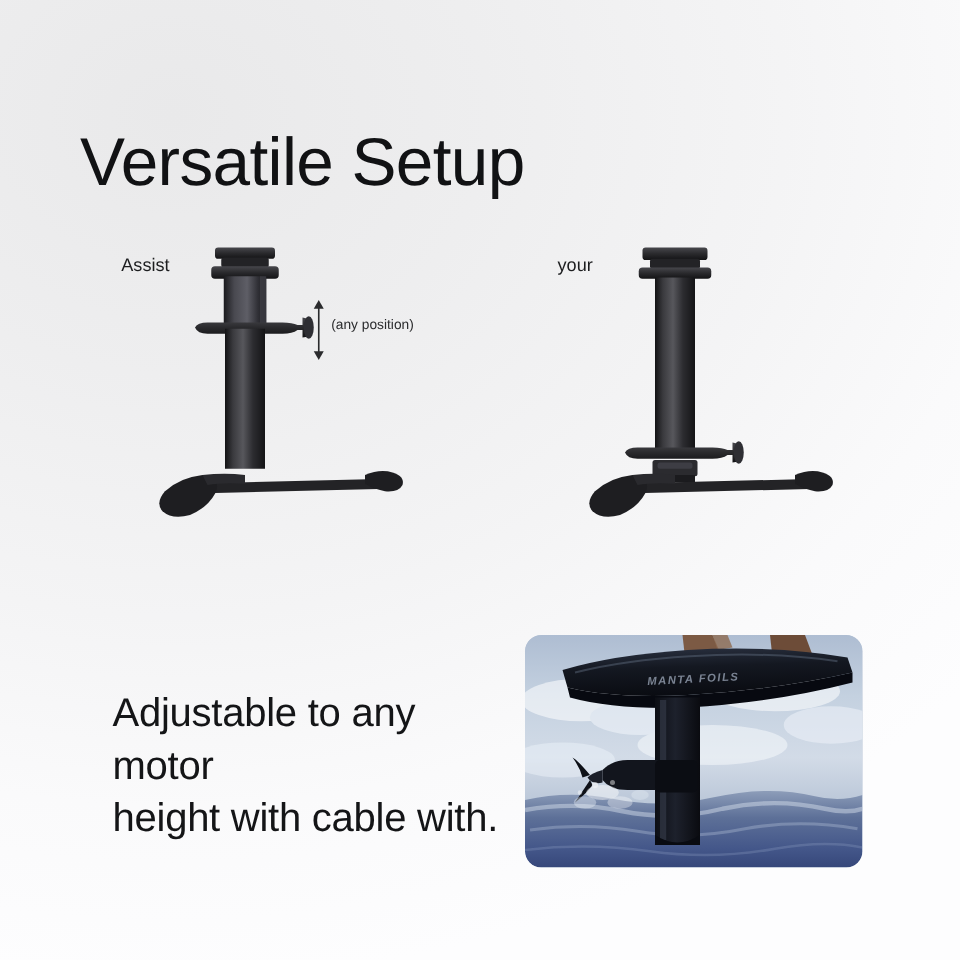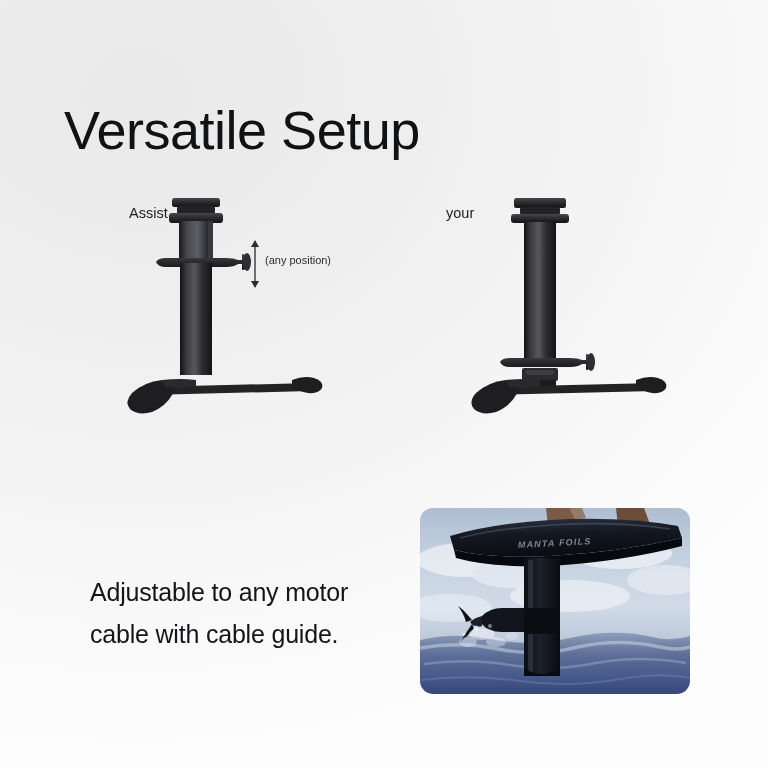--- a/index.html
+++ b/index.html
@@ -58,21 +58,21 @@
   .diagram.assist { left: 96px; top: 190px; }
   .diagram.efoil  { left: 440px; top: 190px; }
 
   .config-label {
     position: absolute;
     font-size: 14.5px;
     line-height: 18px;
     color: #1c1d1f;
     white-space: nowrap;
   }
-  .diagram.assist .config-label { left: 1px;  top: 14px; margin-left: 32px; }
+  .diagram.assist .config-label { left: 1px;  top: 14px; }
   .diagram.efoil  .config-label { left: 6px;  top: 14px; }
 
   .diagram-svg {
     position: absolute;
     left: 0;
     top: 0;
     width: 250px;
     height: 240px;
     overflow: visible;
   }
@@ -85,23 +85,23 @@
     font-size: 11px;
     line-height: 14px;
     color: #2a2b2d;
     white-space: nowrap;
   }
 
   
   .caption {
     position: absolute;
     left: 90px;
-    top: 571px;
+    top: 549px;
     width: 320px;
-    font-size: 25px;
+    font-size: 32px;
     line-height: 42px;
     font-weight: 400;
     letter-spacing: -0.2px;
     color: #141517;
   }
   .caption span { display: block; }
 
   
   .photo {
     position: absolute;
@@ -249,21 +249,21 @@
                  Q 70 216 76 205 Q 80 197 74 192 Z" fill="#1e1e21"></path>
         <path d="M66 190 Q 84 188 100 190 L 100 197 Q 82 196 70 198 Z" fill="#2a2a2e"></path>
         <path d="M196 190 Q 208 185 218 188 Q 228 191 226 198
                  Q 223 204 212 203 Q 202 201 196 197 Z" fill="#1e1e21"></path>
       </g>
     </svg>
   </div>
 
   <div class="caption">
     <span>Adjustable to any motor</span>
-    <span>cable with cable guide.</span>
+    <span>height with cable with.</span>
   </div>
 
   <div class="photo">
     <svg viewBox="0 0 270 186">
       <defs>
         <linearGradient id="skyGrad" x1="0" y1="0" x2="0" y2="1">
           <stop offset="0%" stop-color="#aebdd2"></stop>
           <stop offset="35%" stop-color="#c4d1e0"></stop>
           <stop offset="70%" stop-color="#d2dbe7"></stop>
           <stop offset="100%" stop-color="#b7c4d6"></stop>

